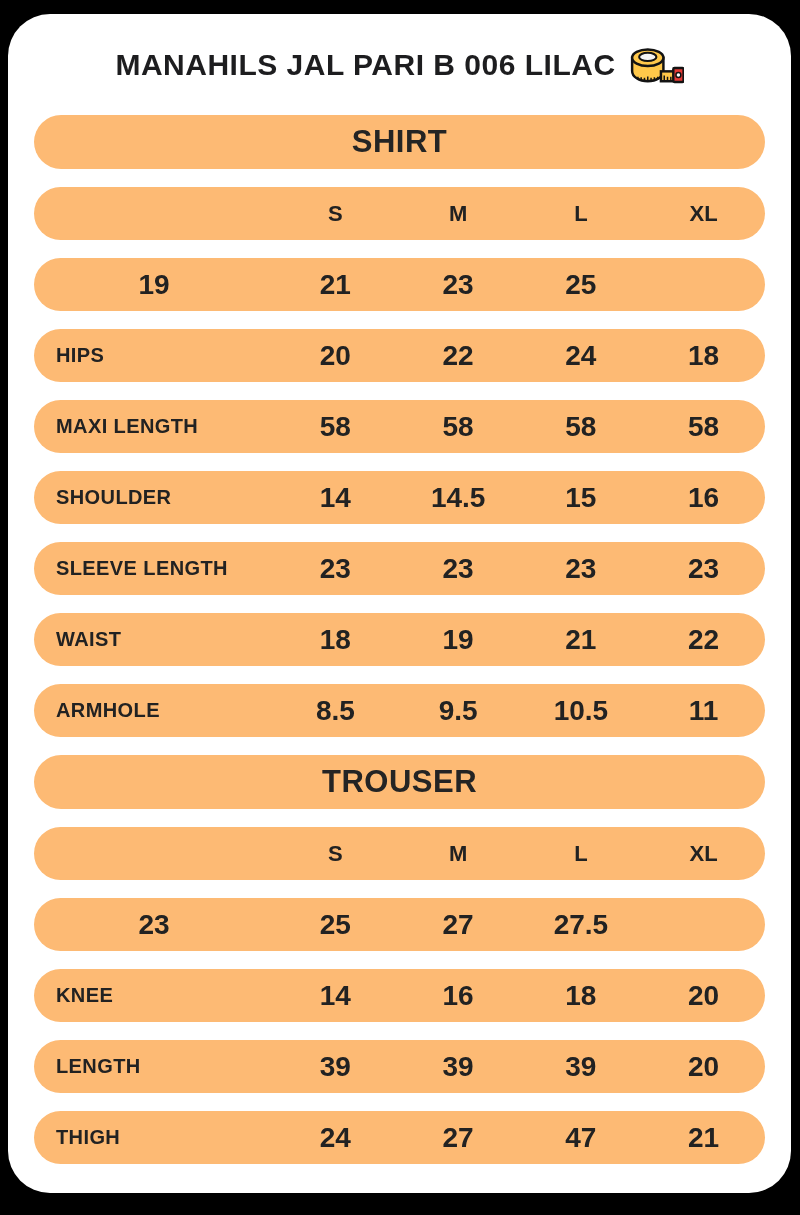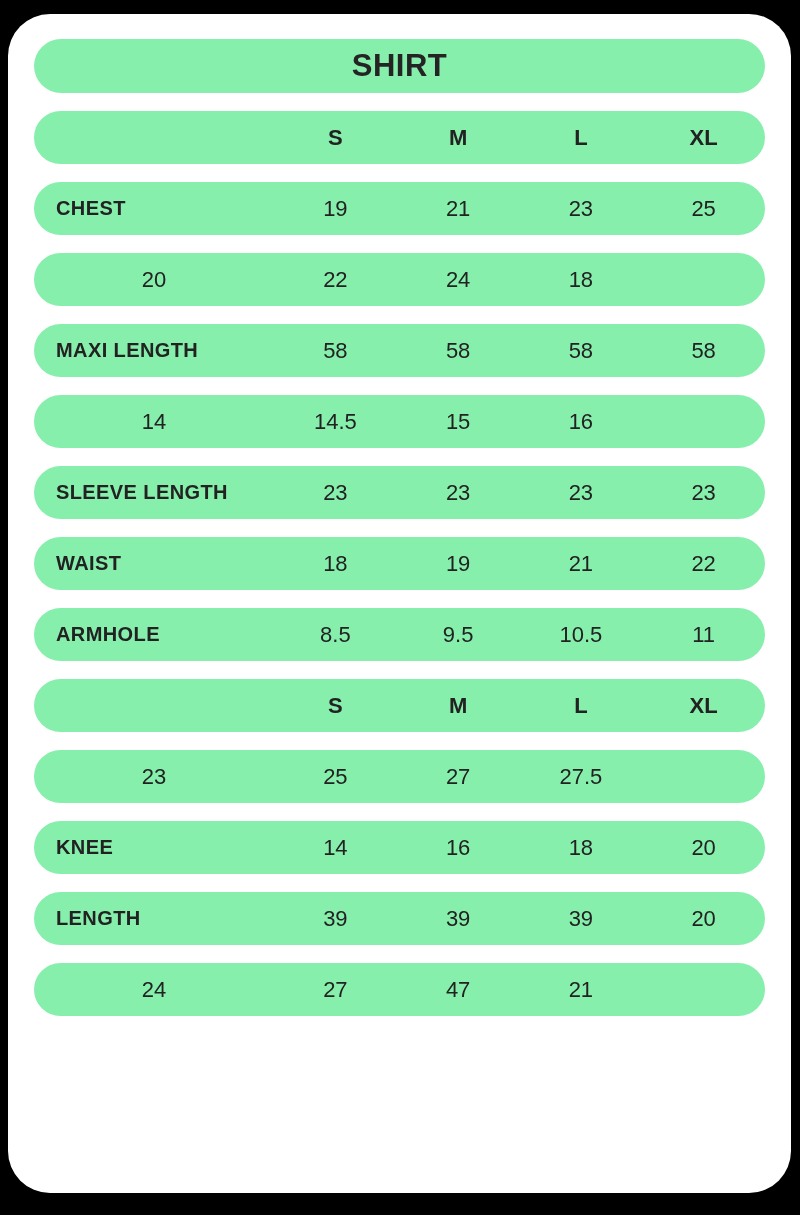--- a/index.html
+++ b/index.html
@@ -18,84 +18,99 @@
   .title-row{
     display:flex;justify-content:center;align-items:center;
     gap:12px;margin-top:26px;height:50px;
   }
   .title{
     font-size:30px;font-weight:700;color:#1d1d1f;
     letter-spacing:.5px;white-space:nowrap;
   }
   .tape-icon{flex:0 0 auto;margin-top:6px;}
   .pill{
-    background:#86efac;border-radius:27px;
+    background:#fdba74;border-radius:27px;
     margin:0 26px 18px;height:53px;
   }
   .section-pill{
     height:54px;display:flex;align-items:center;justify-content:center;
     font-size:31px;font-weight:700;color:#242424;letter-spacing:.5px;
   }
   .first-section{margin-top:25px;}
   .grid-row{
     display:grid;
     grid-template-columns:240px 1fr 1fr 1fr 1fr;
     align-items:center;
   }
   .cell-label{
     padding-left:22px;
     font-size:20px;font-weight:700;color:#222;
     letter-spacing:.4px;white-space:nowrap;
   }
   .cell-val{
     text-align:center;
-    font-size:22px;font-weight:400;color:#222;
+    font-size:28px;font-weight:700;color:#222;
   }
   .colhead{font-size:22px;font-weight:700;}
 </style>
 </head>
 <body>
 
 <div class="card">
 
+  <div class="title-row">
+    <div class="title">MANAHILS JAL PARI B 006 LILAC</div>
+    <div class="tape-icon">
+      <svg width="56" height="42" viewBox="0 0 68 48">
+        <path d="M5 14 V30 C5 37 13.5 42.5 24 42.5 C34.5 42.5 43 37 43 30 V14 Z" fill="#ffc84a" stroke="#131313" stroke-width="3"></path>
+        <rect x="40" y="30.5" width="18" height="12" fill="#ffc84a" stroke="#131313" stroke-width="3"></rect>
+        <ellipse cx="24" cy="14" rx="19" ry="10" fill="#ffc84a" stroke="#131313" stroke-width="3"></ellipse>
+        <ellipse cx="24" cy="13" rx="10.5" ry="5" fill="#f4f4f4" stroke="#131313" stroke-width="2.5"></ellipse>
+        <path d="M12 41 v-4 M16 41.7 v-4 M20 42.2 v-4 M24 42.4 v-5.5 M28 42.2 v-4 M32 41.7 v-4 M36 41 v-4 M40 41 v-4 M44 41 v-5.5 M48 41 v-4 M52 41 v-4" stroke="#131313" stroke-width="1.8" fill="none"></path>
+        <rect x="55" y="26.5" width="12.5" height="17" rx="1.5" fill="#e53935" stroke="#131313" stroke-width="3"></rect>
+        <circle cx="61.2" cy="35" r="3" fill="#ffffff" stroke="#131313" stroke-width="1.8"></circle>
+      </svg>
+    </div>
+  </div>
 
   <div class="pill section-pill first-section">SHIRT</div>
 
   <div class="pill grid-row">
     <div class="cell-label"></div>
     <div class="cell-val colhead">S</div>
     <div class="cell-val colhead">M</div>
     <div class="cell-val colhead">L</div>
     <div class="cell-val colhead">XL</div>
   </div>
 
   <div class="pill grid-row">
-    <div class="cell-label">CHEST</div>
     <div class="cell-val">19</div>
     <div class="cell-val">21</div>
     <div class="cell-val">23</div>
     <div class="cell-val">25</div>
   </div>
 
   <div class="pill grid-row">
+    <div class="cell-label">HIPS</div>
     <div class="cell-val">20</div>
     <div class="cell-val">22</div>
     <div class="cell-val">24</div>
     <div class="cell-val">18</div>
   </div>
 
   <div class="pill grid-row">
     <div class="cell-label">MAXI LENGTH</div>
     <div class="cell-val">58</div>
     <div class="cell-val">58</div>
     <div class="cell-val">58</div>
     <div class="cell-val">58</div>
   </div>
 
   <div class="pill grid-row">
+    <div class="cell-label">SHOULDER</div>
     <div class="cell-val">14</div>
     <div class="cell-val">14.5</div>
     <div class="cell-val">15</div>
     <div class="cell-val">16</div>
   </div>
 
   <div class="pill grid-row">
     <div class="cell-label">SLEEVE LENGTH</div>
     <div class="cell-val">23</div>
     <div class="cell-val">23</div>
@@ -112,20 +127,21 @@
   </div>
 
   <div class="pill grid-row">
     <div class="cell-label">ARMHOLE</div>
     <div class="cell-val">8.5</div>
     <div class="cell-val">9.5</div>
     <div class="cell-val">10.5</div>
     <div class="cell-val">11</div>
   </div>
 
+  <div class="pill section-pill">TROUSER</div>
 
   <div class="pill grid-row">
     <div class="cell-label"></div>
     <div class="cell-val colhead">S</div>
     <div class="cell-val colhead">M</div>
     <div class="cell-val colhead">L</div>
     <div class="cell-val colhead">XL</div>
   </div>
 
   <div class="pill grid-row">
@@ -145,19 +161,20 @@
 
   <div class="pill grid-row">
     <div class="cell-label">LENGTH</div>
     <div class="cell-val">39</div>
     <div class="cell-val">39</div>
     <div class="cell-val">39</div>
     <div class="cell-val">20</div>
   </div>
 
   <div class="pill grid-row">
+    <div class="cell-label">THIGH</div>
     <div class="cell-val">24</div>
     <div class="cell-val">27</div>
     <div class="cell-val">47</div>
     <div class="cell-val">21</div>
   </div>
 
 </div>
 
 </body></html>

